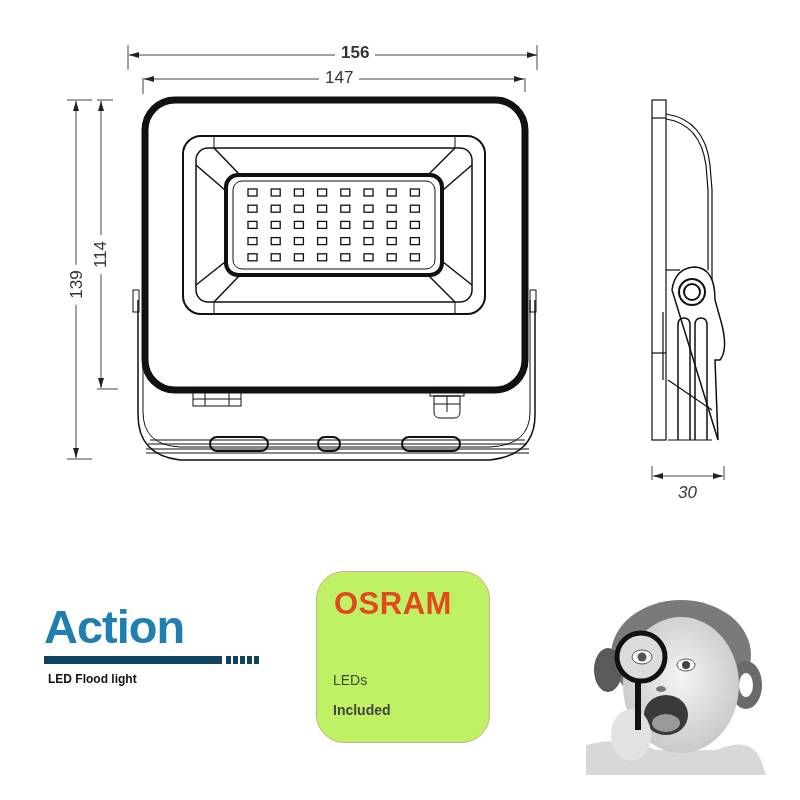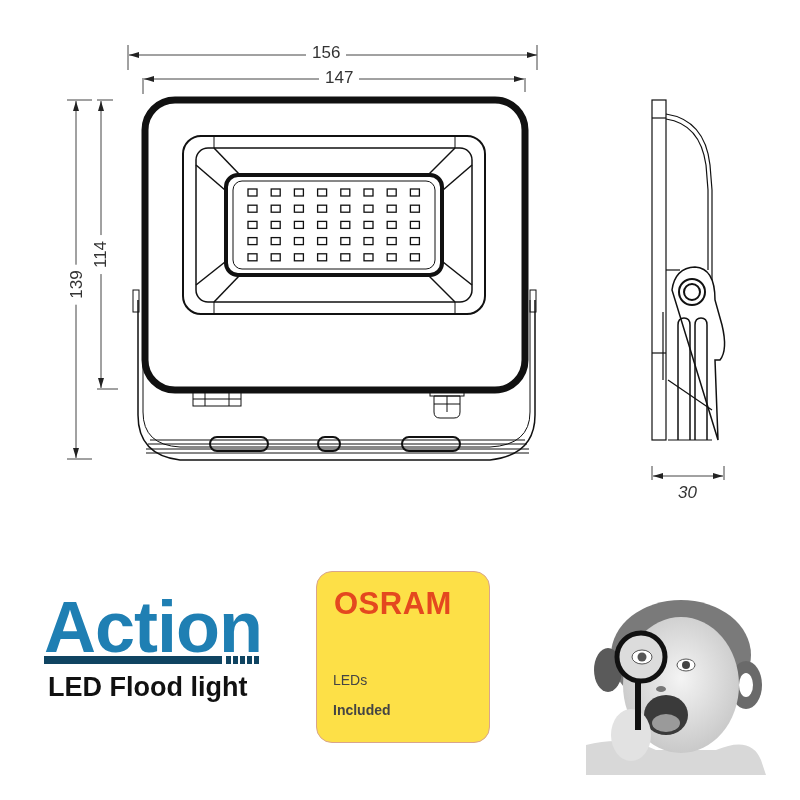--- a/index.html
+++ b/index.html
@@ -3,26 +3,26 @@
 <meta charset="utf-8">
 <style>
   html, body { margin: 0; padding: 0; background: #ffffff; }
   body { width: 800px; height: 800px; position: relative; overflow: hidden;
          font-family: "Liberation Sans", sans-serif; }
   .dim-label { position: absolute; font-size: 17px; color: #333; background: #fff; padding: 0 6px; line-height: 1; }
   .dim-label.v { transform: rotate(-90deg); transform-origin: center; }
   svg { position: absolute; left: 0; top: 0; }
   .action-logo { position: absolute; left: 44px; top: 596px; width: 220px; height: 110px; }
   .action-word { position: absolute; left: 0; top: 0; font-family: "Liberation Sans", sans-serif; font-weight: bold;
-                 font-size: 72px; color: #1f7fb3; letter-spacing: -1px; line-height: 62px; }
+                 font-size: 47px; color: #1f7fb3; letter-spacing: -1px; line-height: 62px; }
   .action-bar { position: absolute; left: 0; top: 60px; width: 178px; height: 8px; background: #0f4461; }
   .action-bar-seg { position: absolute; top: 60px; width: 5px; height: 8px; background: #0f4461; }
-  .action-sub { position: absolute; left: 4px; top: 76px; font-size: 27px; font-weight: bold; color: #111; }
+  .action-sub { position: absolute; left: 4px; top: 76px; font-size: 12px; font-weight: bold; color: #111; }
   .osram-box { position: absolute; left: 316px; top: 571px; width: 174px; height: 172px;
-               border: 1.5px solid #d9a58c; border-radius: 16px; background: #fde047; box-sizing: border-box; }
+               border: 1.5px solid #d9a58c; border-radius: 28px; background: #bef264; box-sizing: border-box; }
   .osram-brand { position: absolute; left: 17px; top: 14px; font-size: 31px; font-weight: bold; color: #e4481f; letter-spacing: 0.5px; }
   .osram-line { position: absolute; left: 16px; font-size: 14px; color: #444; }
   .kid { position: absolute; left: 586px; top: 585px; width: 190px; height: 190px; }
 </style>
 </head>
 <body>
 
 <svg width="800" height="800" viewBox="0 0 800 800">
   <defs>
     <marker id="arr" viewBox="0 0 10 6" refX="10" refY="3" markerWidth="10" markerHeight="6" orient="auto-start-reverse">
@@ -166,21 +166,21 @@
     <line x1="668" y1="440" x2="712" y2="440"></line>
     <line x1="663" y1="312" x2="663" y2="380"></line>
   </g>
   <g stroke="#444" stroke-width="1" fill="none">
     <line x1="653" y1="476" x2="723" y2="476" marker-start="url(#arr)" marker-end="url(#arr)"></line>
     <line x1="652" y1="466" x2="652" y2="480"></line>
     <line x1="724" y1="466" x2="724" y2="480"></line>
   </g>
 </svg>
 
-<div class="dim-label" style="left:306px; top:44px;">156</div>
+<div class="dim-label" style="left:335px; top:44px;font-weight:bold;">156</div>
 <div class="dim-label" style="left:319px; top:69px;">147</div>
 <div class="dim-label v" style="left:56px; top:276px;">139</div>
 <div class="dim-label v" style="left:81px; top:246px;">114</div>
 <div class="dim-label" style="left:672px; top:484px; background:transparent;font-style:italic;">30</div>
 
 <div class="action-logo">
   <div class="action-word">Action</div>
   <div class="action-bar"></div>
   <div class="action-bar-seg" style="left:182px"></div>
   <div class="action-bar-seg" style="left:189px"></div>

